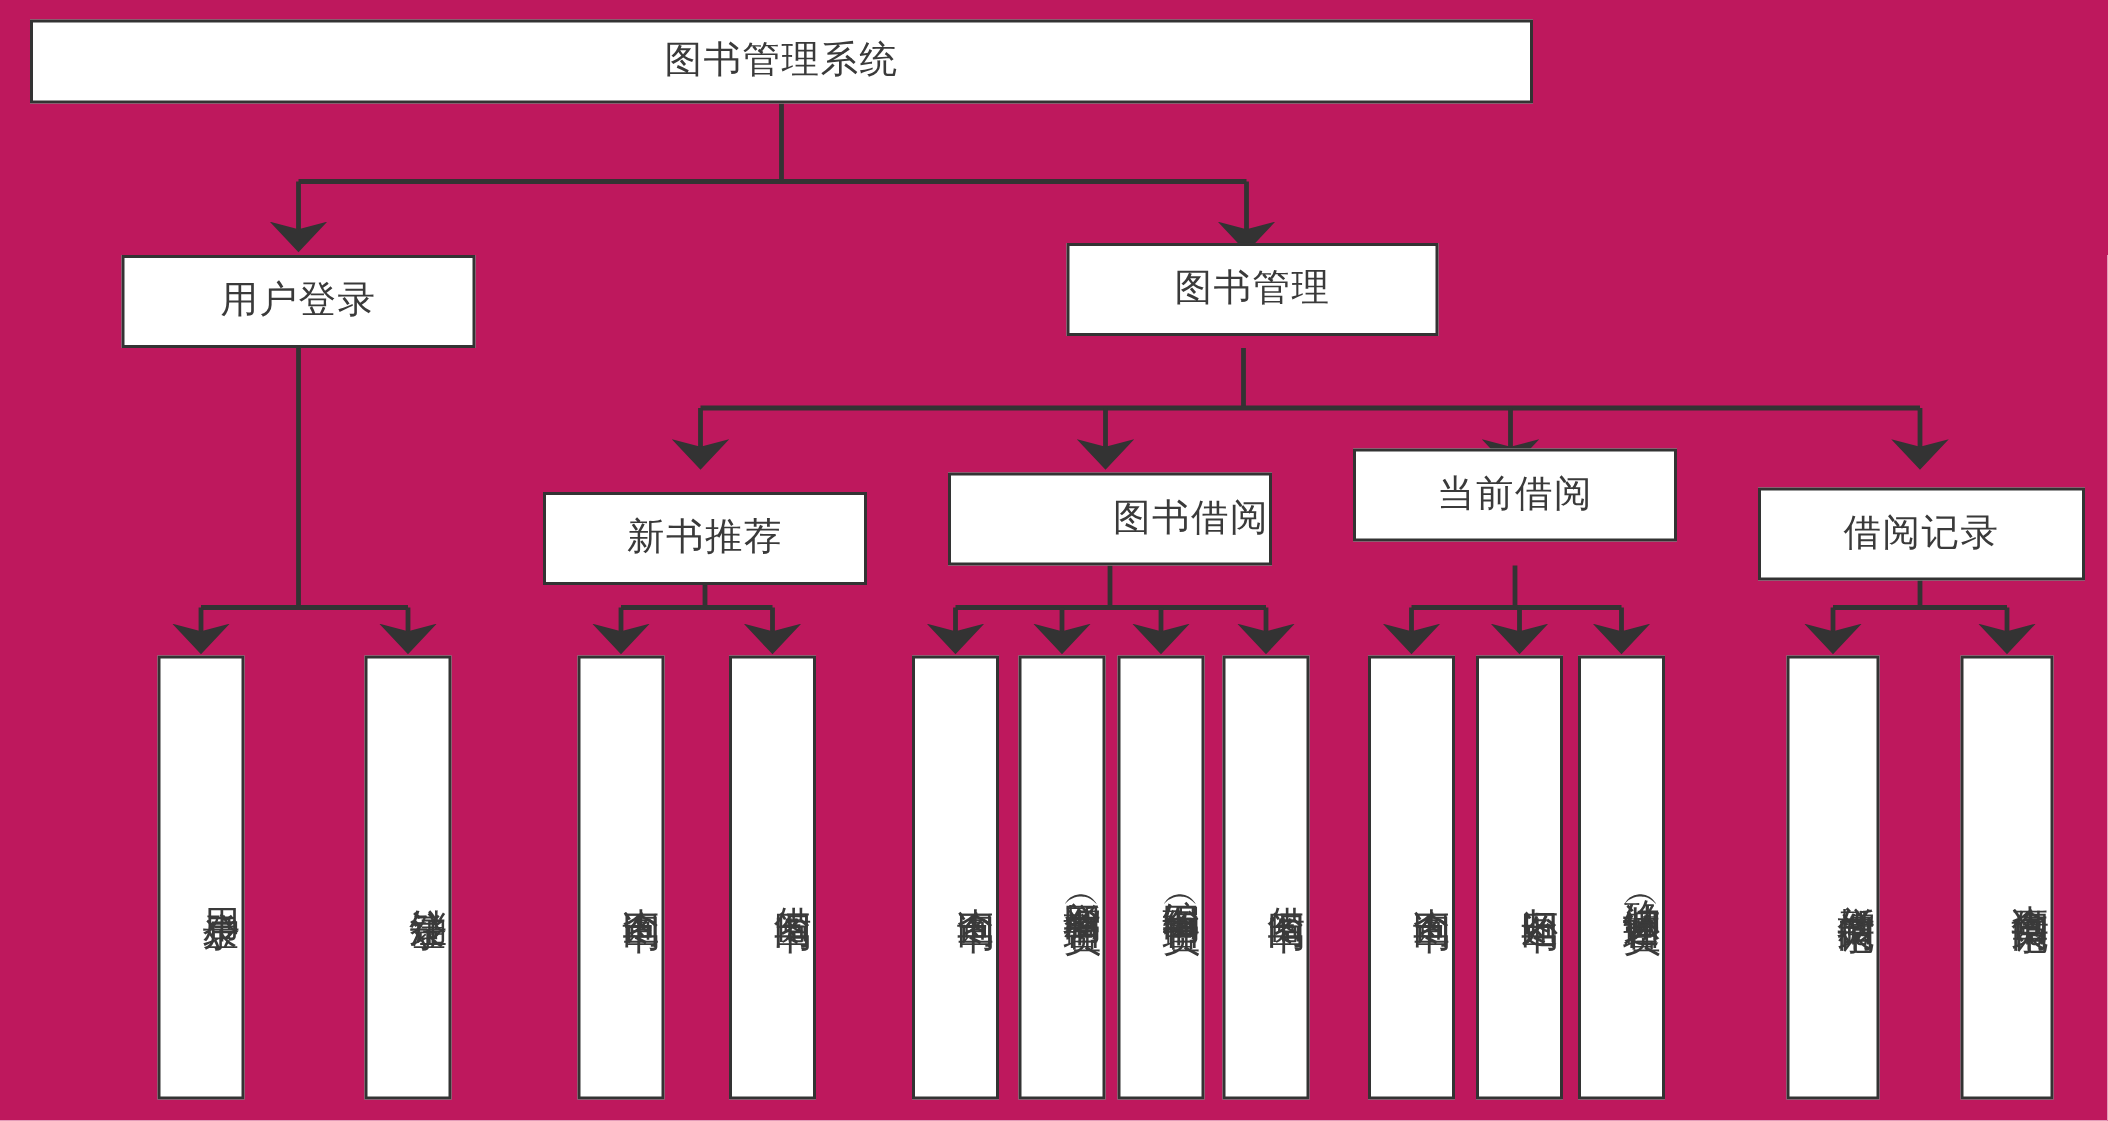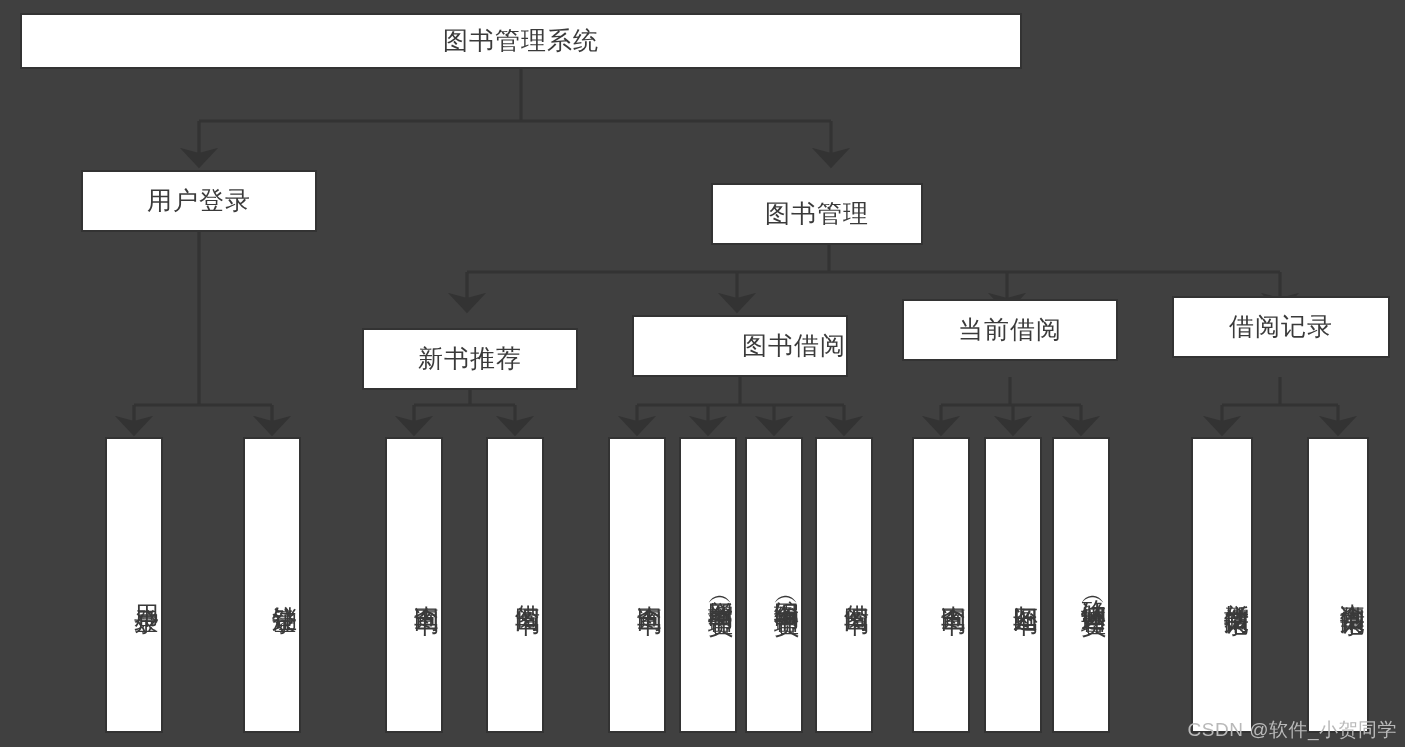--- a/index.html
+++ b/index.html
@@ -7,21 +7,21 @@
     padding: 0;
     background: #ffffff;
   }
   body {
     font-family: "Liberation Sans", "DejaVu Sans", sans-serif;
   }
   #canvas {
     position: relative;
     width: 1405px;
     height: 747px;
-    background: #404040;
+    background: #be185d;
     overflow: hidden;
   }
   svg.wires {
     position: absolute;
     left: 0;
     top: 0;
     width: 1405px;
     height: 747px;
     pointer-events: none;
   }
@@ -121,34 +121,34 @@
     </g>
   </svg>
 
   <div class="node horiz" style="left:20px; top:13px; width:1002px; height:56px;">
     <span>图书管理系统</span>
   </div>
 
   <div class="node horiz" style="left:81px; top:170px; width:236px; height:62px;">
     <span>用户登录</span>
   </div>
-  <div class="node horiz" style="left:711px; top:183px; width:212px; height:62px;">
+  <div class="node horiz" style="left:711px; top:162px; width:248px; height:62px;">
     <span>图书管理</span>
   </div>
 
   <div class="node horiz" style="left:362px; top:328px; width:216px; height:62px;">
     <span>新书推荐</span>
   </div>
   <div class="node horiz" style="left:632px; top:315px; width:216px; height:62px;justify-content:flex-end;">
     <span>图书借阅</span>
   </div>
   <div class="node horiz" style="left:902px; top:299px; width:216px; height:62px;">
     <span>当前借阅</span>
   </div>
-  <div class="node horiz" style="left:1172px; top:296px; width:218px; height:62px;">
+  <div class="node horiz" style="left:1172px; top:325px; width:218px; height:62px;">
     <span>借阅记录</span>
   </div>
 
   <div class="node vert" style="left:105px; top:437px; width:58px; height:296px;">
     <span class="vlabel">用户登录</span>
   </div>
   <div class="node vert" style="left:243px; top:437px; width:58px; height:296px;">
     <span class="vlabel">注销登录</span>
   </div>
 
@@ -182,15 +182,14 @@
     <span class="vlabel">确认归还（管理员）</span>
   </div>
 
   <div class="node vert" style="left:1191px; top:437px; width:62px; height:296px;">
     <span class="vlabel">新增借阅记录</span>
   </div>
   <div class="node vert" style="left:1307px; top:437px; width:62px; height:296px;">
     <span class="vlabel">查询借阅记录</span>
   </div>
 
-  <div id="watermark">CSDN @软件_小贺同学</div>
 
 </div>
 
 </body></html>

